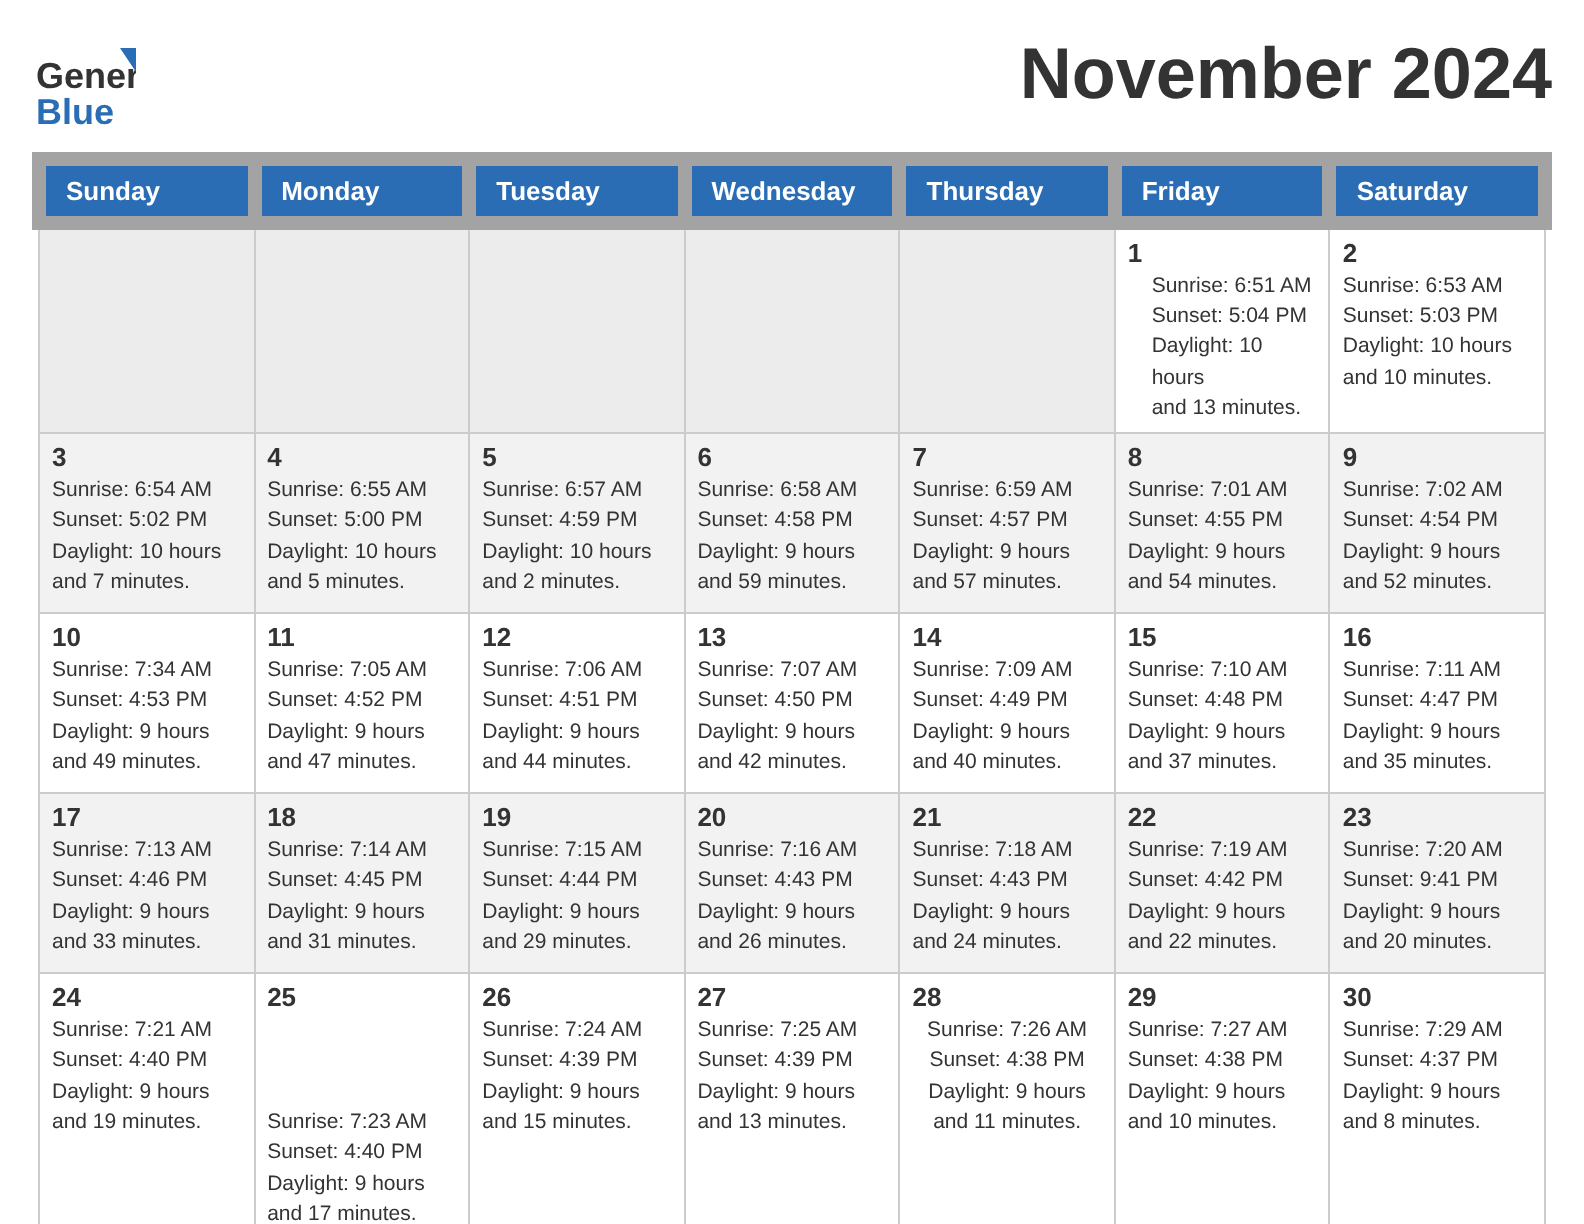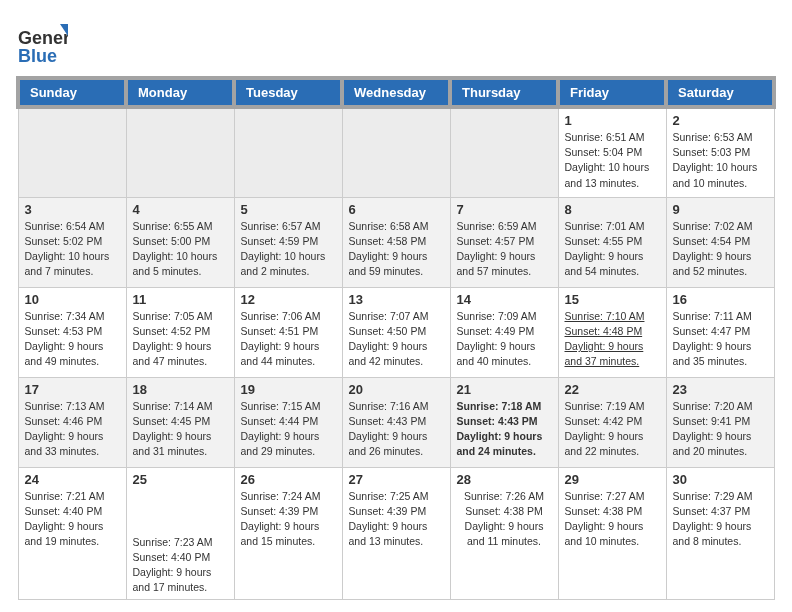--- a/index.html
+++ b/index.html
@@ -39,21 +39,21 @@
       border-collapse: collapse;
       table-layout: fixed;
     }
     th {
       background: #2a6db5;
       color: #fff;
       text-align: left;
       padding: 5px 10px;
       font-size: 13px;
       font-weight: bold;
-      border: 4px solid #a3a3a3;
+      border: 7px solid #a3a3a3;
     }
     td {
       border: 1px solid #ccc;
       vertical-align: top;
       padding: 4px 6px;
       font-size: 10.5px;
       color: #333;
       height: 90px;
       background: #fff;
     }
@@ -86,20 +86,21 @@
   <div class="logo">
     <div style="display:flex; align-items:center; gap:0px;">
       <svg width="52" height="52" viewBox="0 0 52 52">
         <text x="2" y="28" font-size="18" font-weight="bold" fill="#333" font-family="Arial">General</text>
         <text x="2" y="46" font-size="18" font-weight="bold" fill="#2a6db5" font-family="Arial">Blue</text>
         <polygon points="44,8 52,8 52,20" fill="#2a6db5"></polygon>
       </svg>
     </div>
   </div>
   <div class="title-area">
+    <div class="month-title">November 2024</div>
   </div>
 </div>
 
 <table>
   <thead>
     <tr>
     <th>Sunday</th>
         <th>Monday</th>
         <th>Tuesday</th>
         <th>Wednesday</th>
@@ -110,21 +111,21 @@
   </thead>
   <tbody id="calendar-body">
   <tr class="row-even">
         <td class="empty"></td>
         <td class="empty"></td>
         <td class="empty"></td>
         <td class="empty"></td>
         <td class="empty"></td>
         <td>
           <span class="day-num">1</span>
-          <div class="day-info" style="white-space: pre-line;">Sunrise: 6:51 AM
+          <div class="day-info" style="white-space: pre-line; margin-left: 12px;">Sunrise: 6:51 AM
 Sunset: 5:04 PM
 Daylight: 10 hours
 and 13 minutes.</div>
         </td>
         <td>
           <span class="day-num">2</span>
           <div class="day-info" style="white-space: pre-line;">Sunrise: 6:53 AM
 Sunset: 5:03 PM
 Daylight: 10 hours
 and 10 minutes.</div>
@@ -212,21 +213,21 @@
         </td>
         <td>
           <span class="day-num">14</span>
           <div class="day-info" style="white-space: pre-line;">Sunrise: 7:09 AM
 Sunset: 4:49 PM
 Daylight: 9 hours
 and 40 minutes.</div>
         </td>
         <td>
           <span class="day-num">15</span>
-          <div class="day-info" style="white-space: pre-line; text-decoration: underline;">Sunrise: 7:10 AM
+          <div class="day-info" style="white-space: pre-line;">Sunrise: 7:10 AM
 Sunset: 4:48 PM
 Daylight: 9 hours
 and 37 minutes.</div>
         </td>
         <td>
           <span class="day-num">16</span>
           <div class="day-info" style="white-space: pre-line;">Sunrise: 7:11 AM
 Sunset: 4:47 PM
 Daylight: 9 hours
 and 35 minutes.</div>
@@ -256,21 +257,21 @@
         </td>
         <td>
           <span class="day-num">20</span>
           <div class="day-info" style="white-space: pre-line;">Sunrise: 7:16 AM
 Sunset: 4:43 PM
 Daylight: 9 hours
 and 26 minutes.</div>
         </td>
         <td>
           <span class="day-num">21</span>
-          <div class="day-info" style="white-space: pre-line; font-weight: bold;">Sunrise: 7:18 AM
+          <div class="day-info" style="white-space: pre-line;">Sunrise: 7:18 AM
 Sunset: 4:43 PM
 Daylight: 9 hours
 and 24 minutes.</div>
         </td>
         <td>
           <span class="day-num">22</span>
           <div class="day-info" style="white-space: pre-line;">Sunrise: 7:19 AM
 Sunset: 4:42 PM
 Daylight: 9 hours
 and 22 minutes.</div>

